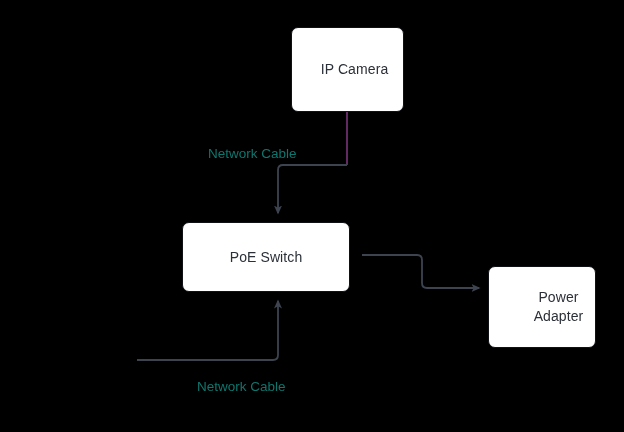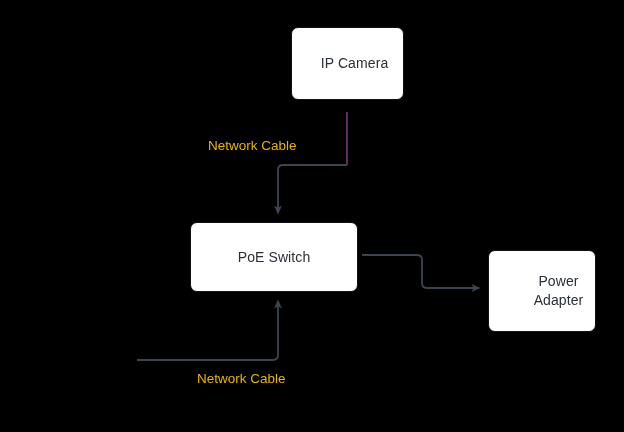--- a/index.html
+++ b/index.html
@@ -33,24 +33,25 @@
     justify-content: center;
     text-align: center;
     color: #2b3038;
     font-size: 14px;
     line-height: 19px;
     letter-spacing: 0.1px;
     white-space: pre-line;
   }
   .edge-label {
     position: absolute;
-    color: #eab308;
+    color: #0f766e;
     font-size: 13.5px;
     line-height: 16px;
     white-space: nowrap;
+    margin-top: 8px;
   }
 </style>
 </head>
 <body>
 
 <div id="diagram-canvas">
 
   <svg id="edges-layer" width="624" height="432" viewBox="0 0 624 432">
     <defs>
       <marker id="arrow-head" markerWidth="10" markerHeight="10" refX="7.5" refY="4" orient="auto" markerUnits="userSpaceOnUse">
@@ -65,29 +66,29 @@
 
     <g>
       <path d="M362,255 L417,255 Q422,255 422,260 L422,283 Q422,288 427,288 L479,288" fill="none" stroke="#3d4450" stroke-width="1.8" marker-end="url(#arrow-head)"></path>
     </g>
 
     <g>
       <path d="M137,360 L273,360 Q278,360 278,355 L278,301" fill="none" stroke="#3d4450" stroke-width="1.8" marker-end="url(#arrow-head)"></path>
     </g>
   </svg>
 
-  <div class="node" style="left:291px; top:27px; width:113px; height:73px;padding-left:14px;">
+  <div class="node" style="left:291px; top:27px; width:113px; height:85px;padding-left:14px;">
     <span>IP Camera</span>
   </div>
 
-  <div class="node" style="left:190px; top:222px; width:168px; height:70px;">
+  <div class="node" style="left:182px; top:222px; width:168px; height:70px;">
     <span>PoE Switch</span>
   </div>
 
-  <div class="node" style="left:488px; top:250px; width:108px; height:82px;padding-left:33px;">
+  <div class="node" style="left:488px; top:266px; width:108px; height:82px;padding-left:33px;">
     <span>Power
 Adapter</span>
   </div>
 
 
   <div class="edge-label" style="left:208px; top:138px;">Network Cable</div>
 
 
   <div class="edge-label" style="left:197px; top:371px;">Network Cable</div>
 

